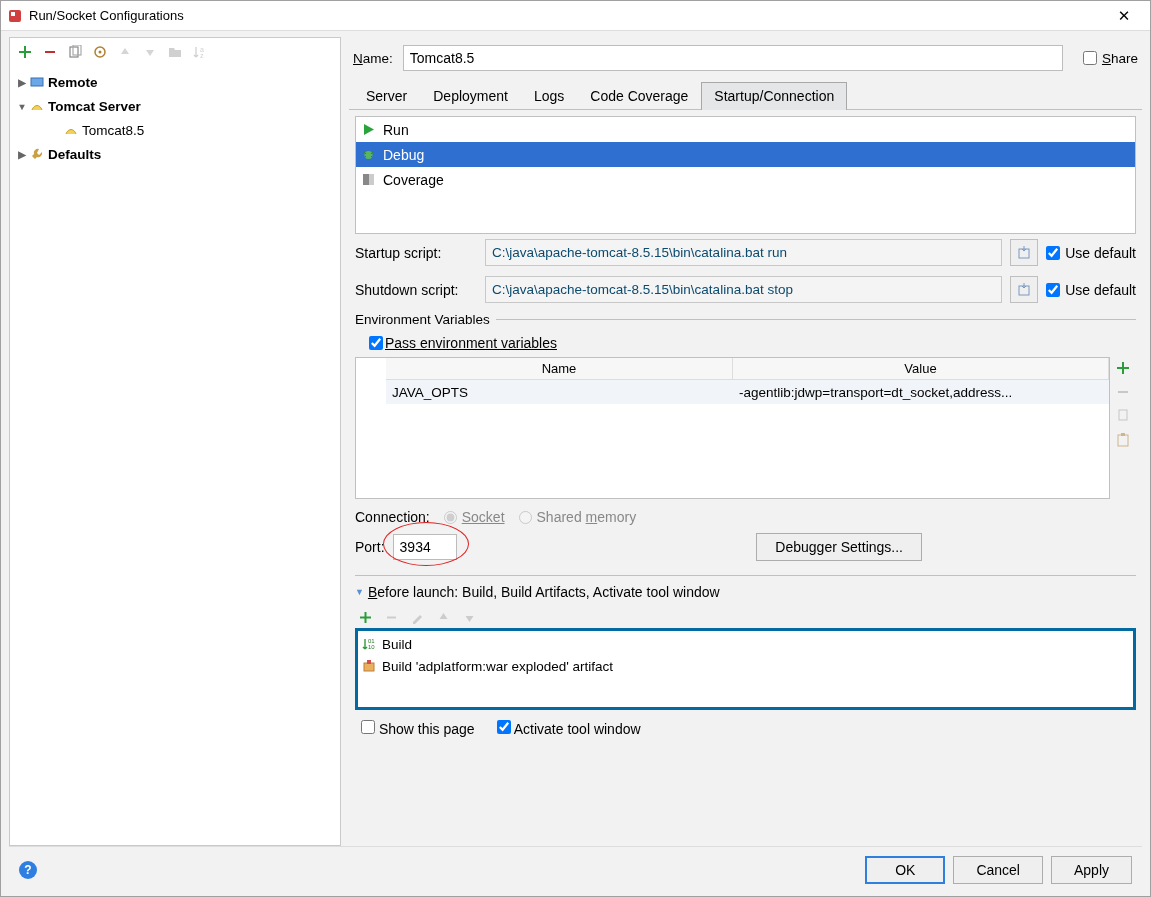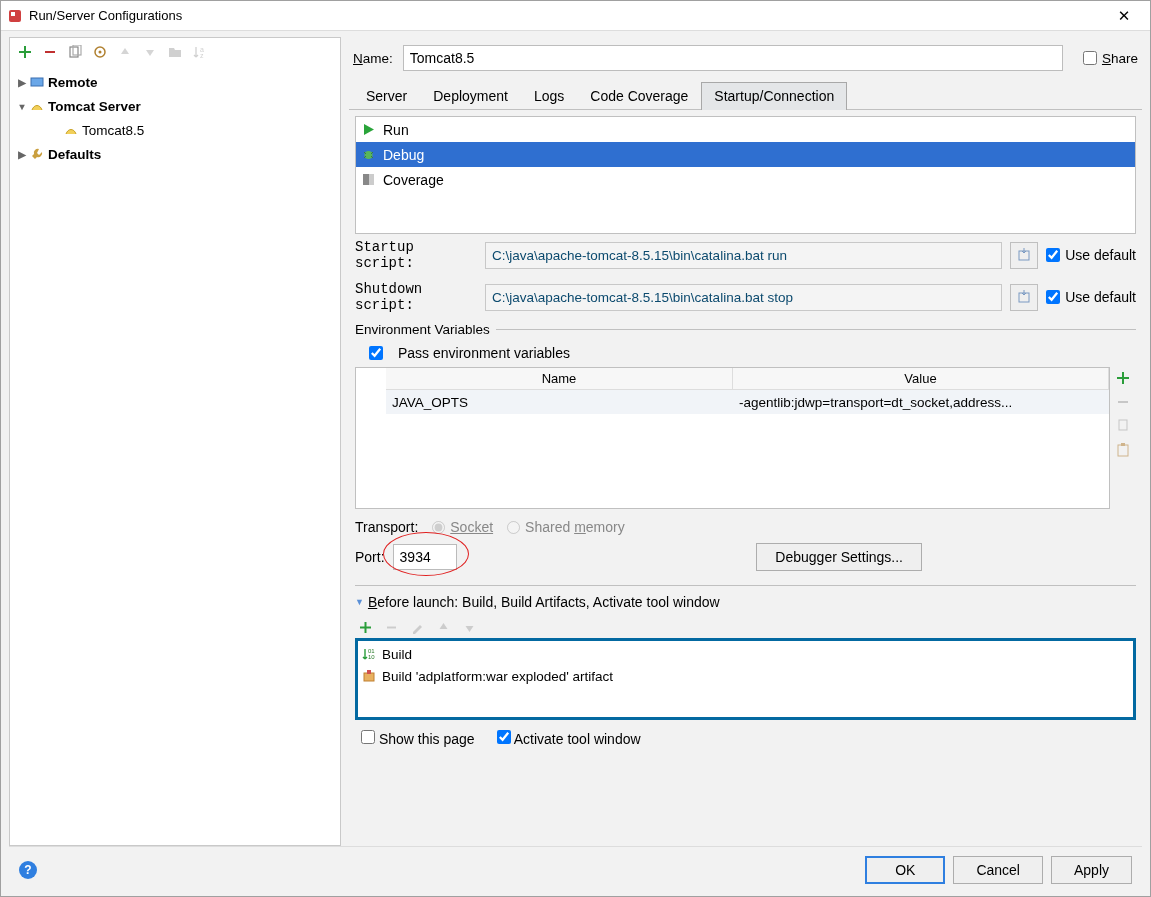--- a/index.html
+++ b/index.html
@@ -26,27 +26,27 @@
 .name-row input[type=text]{ flex:1; height:26px; padding:2px 6px; border:1px solid #bdbdbd; font-size:14px;}
 .name-row .share{ display:flex; align-items:center; gap:5px; margin-left:10px;}
 .tabs { display:flex; border-bottom:1px solid #c0c0c0; padding-left:4px;}
 .tab { padding:5px 12px 6px 12px; border:1px solid transparent; border-bottom:none; font-size:14px; cursor:pointer; position:relative; top:1px;}
 .tab.active { background:#e4e6e8; border-color:#a8a8a8; }
 .tab-content { flex:1; display:flex; flex-direction:column; padding: 6px 6px 2px 6px; overflow:auto; min-height:0;}
 .runlist { border:1px solid #c0c0c0; background:#fff; height:118px; }
 .runlist-row{ height:25px; display:flex; align-items:center; gap:8px; padding-left:6px; font-size:14px; cursor:pointer;}
 .runlist-row.selected{ background:#2f6fd0; color:#fff;}
 .script-row{ display:flex; align-items:center; gap:8px; padding:5px 0; }
-.script-row .lbl{ width:122px; font-size:14px;font-family:Liberation Mono, monospace;}
+.script-row .lbl{ width:122px; font-size:14px;}
 .script-row input.script{ flex:1; height:27px; border:1px solid #c8c8c8; background:#f4f4f4; color:#0c4a6e; padding:2px 6px; font-size:13.5px;}
 .script-row .browse{ width:28px; height:27px; border:1px solid #bfbfbf; background:#efefef; display:flex;align-items:center;justify-content:center; cursor:pointer;}
 .script-row .usedef{ display:flex;align-items:center;gap:5px; font-size:14px;}
 .fieldset-label{ display:flex; align-items:center; font-size:13.5px; padding:4px 0 2px 0; gap:6px;}
 .fieldset-label .line{flex:1;height:1px;background:#c0c0c0;}
-.env-check{display:flex;align-items:center;gap:15px;padding:6px 0 6px 14px; font-size:14px;}
+.env-check{display:flex;align-items:center;gap:2px;padding:6px 0 6px 14px; font-size:14px;text-decoration:underline;}
 .env-wrap{display:flex;}
 .env-table{flex:1;border:1px solid #c0c0c0;background:#fff;height:142px;padding-left:30px;}
 .env-hdr{display:flex;height:22px;border-bottom:1px solid #ddd;background:#f7f7f7;font-size:13px;}
 .env-hdr div{border-right:1px solid #ddd;display:flex;align-items:center;justify-content:center;}
 .env-row{display:flex;height:24px;font-size:13.5px;background:#f1f4f8;}
 .env-row div{padding:2px 6px;display:flex;align-items:center;}
 .env-tool{width:26px;display:flex;flex-direction:column;align-items:center;gap:6px;padding-top:2px;}
 .env-tool .eicon{width:18px;height:18px;cursor:pointer;display:flex;align-items:center;justify-content:center;}
 .transport-row{display:flex;align-items:center;gap:14px;padding:10px 0 4px 0;font-size:14px;}
 .transport-row .radio{display:flex;align-items:center;gap:5px;color:#888;}
@@ -76,21 +76,21 @@
 
 <div class="window">
 
   <div class="titlebar">
     <span class="app-icon">
       <svg width="16" height="16">
           <rect x="2" y="2" width="12" height="12" rx="2" fill="#d04040"></rect>
           <rect x="4" y="4" width="4" height="4" fill="#fff"></rect>
         </svg>
     </span>
-    <span class="title">Run/Server Configurations</span>
+    <span class="title">Run/Socket Configurations</span>
     <span class="close">✕</span>
   </div>
 
   <div class="body">
     <div class="main">
 
       <div class="left-panel">
         <div class="left-toolbar">
           <span class="ticon">
               <svg width="14" height="14">
@@ -291,21 +291,21 @@
               <span class="eicon" style="opacity:.6">
                   <svg width="14" height="14">
                     <rect x="2" y="2" width="10" height="11" fill="none" stroke="#b88b4a"></rect>
                     <rect x="5" y="0" width="4" height="3" fill="#b88b4a"></rect>
                   </svg>
                 </span>
             </div>
           </div>
 
           <div class="transport-row">
-            <span>Transport:</span>
+            <span>Connection:</span>
             <label class="radio">
                 <input type="radio" checked="" disabled="" style=""> 
                 <span class="und">Socket</span>
               </label>
             <label class="radio">
                 <input type="radio" disabled="" style=""> 
                 <span>Shared <span class="und">m</span>emory</span>
               </label>
           </div>
 

